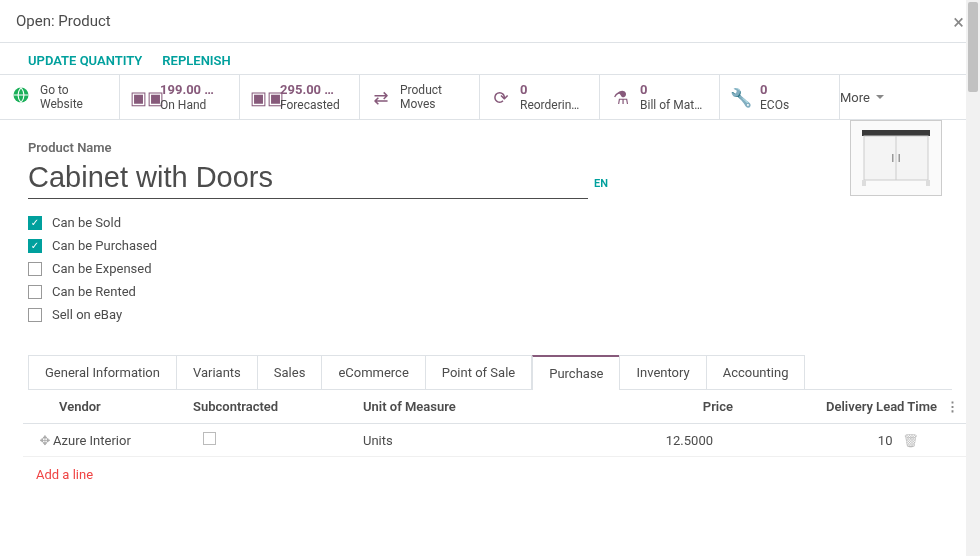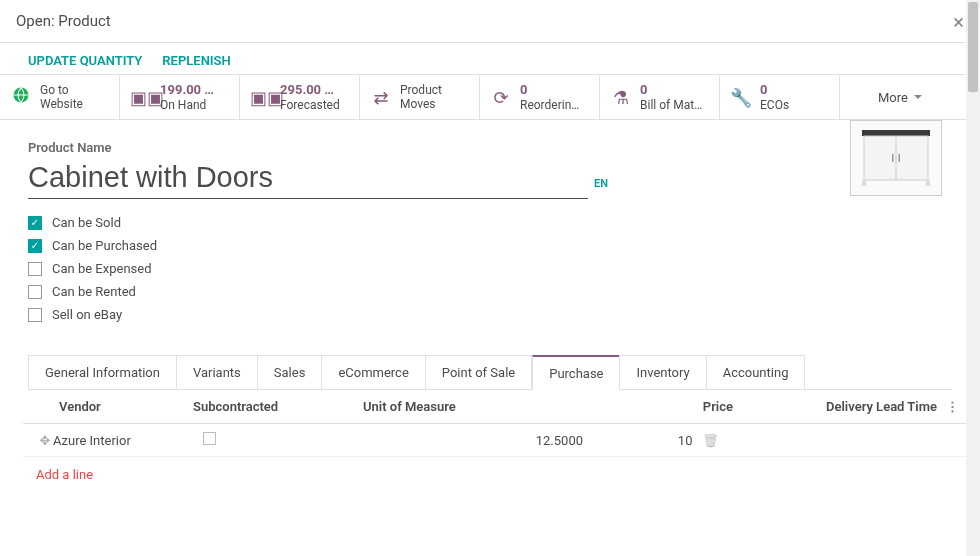--- a/index.html
+++ b/index.html
@@ -82,21 +82,21 @@
     .stat-label {
       color: #4c4c4c;
       font-size: 12px;
       text-overflow: ellipsis;
       overflow: hidden;
     }
     .more-button {
       flex: 0 0 120px;
       display: flex;
       align-items: center;
-      justify-content: center;
+      justify-content: flex-start;
       gap: 6px;
       color: #4c4c4c;
       cursor: pointer;
     }
     .caret-down {
       width: 0; height: 0;
       border-left: 4px solid transparent;
       border-right: 4px solid transparent;
       border-top: 4px solid #888;
     }
@@ -388,20 +388,21 @@
     <div>Subcontracted</div>
     <div>Unit of Measure</div>
     <div class="th-price">Price</div>
     <div class="th-lead">Delivery Lead Time</div>
     <div class="col-menu">⋮</div>
   </div>
   <div class="grid-row">
     <div class="drag-handle">✥</div>
     <div>Azure Interior</div>
     <div><span class="row-chk"></span></div>
+    <div>Units</div>
     <div class="cell-right">12.5000</div>
     <div class="lead-cell">
       <span>10</span>
       <span class="trash">🗑</span>
     </div>
     <div></div>
   </div>
   <div class="add-line">Add a line</div>
 </div>
 

